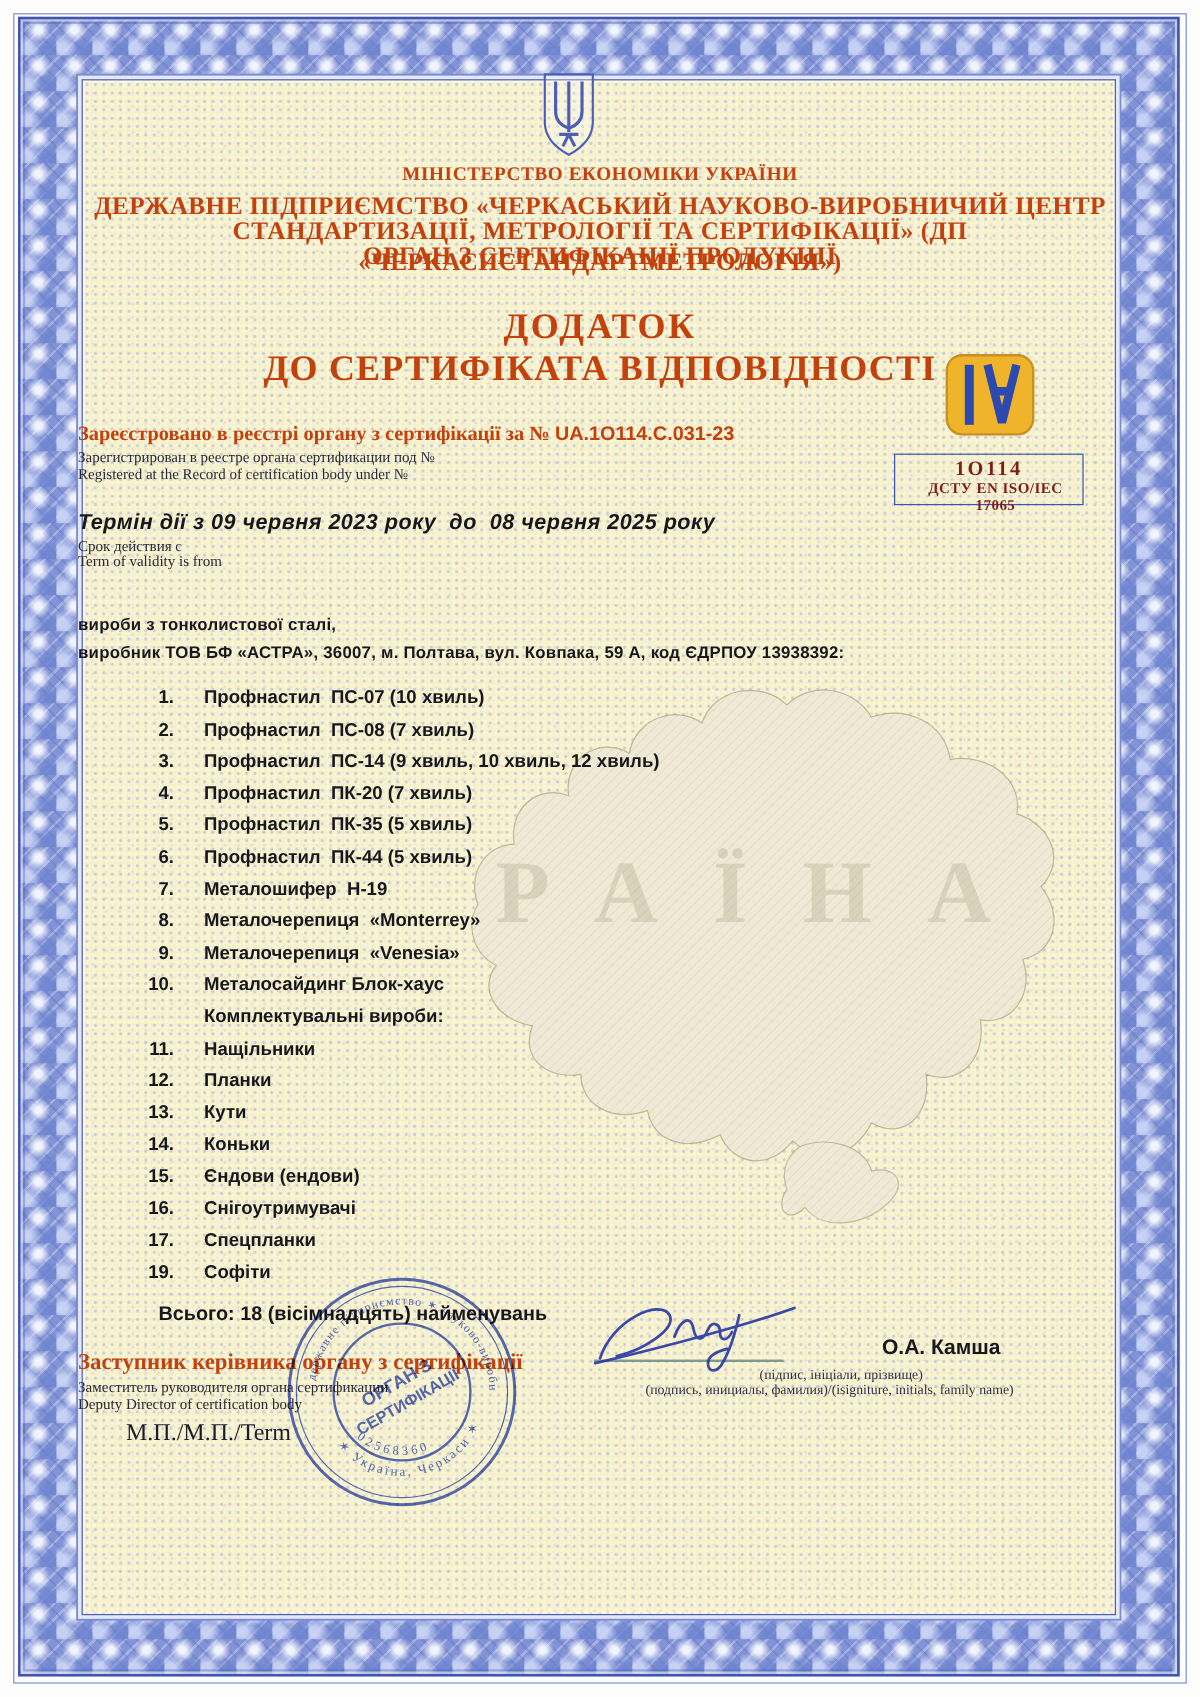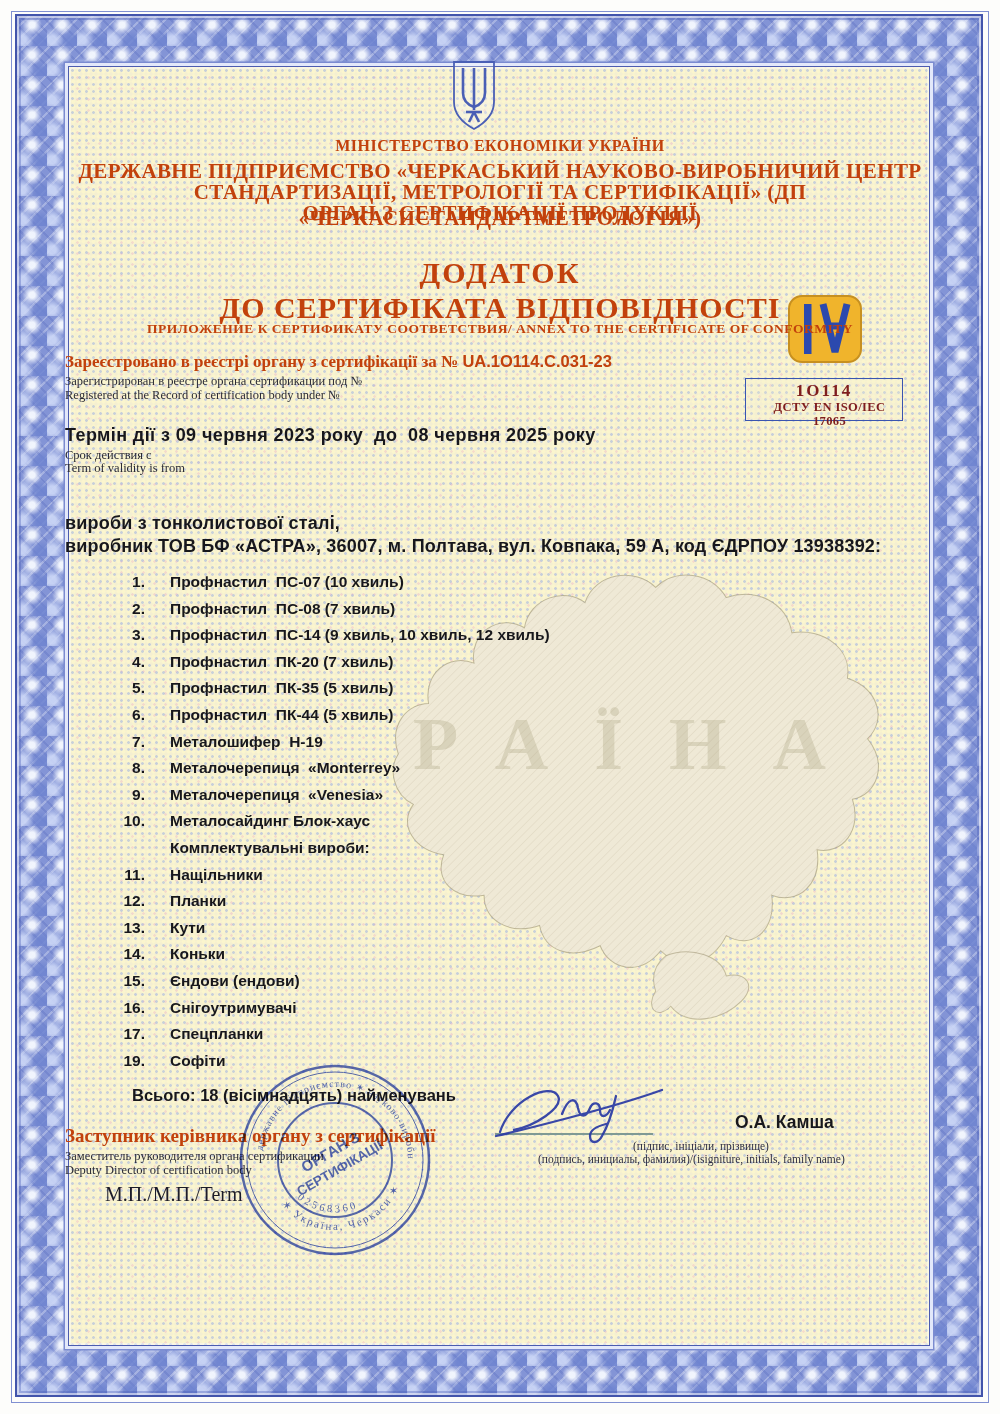--- a/index.html
+++ b/index.html
@@ -27,36 +27,36 @@
       radial-gradient(circle, rgba(252,246,205,.95) 1.7px, transparent 2.5px);
     background-size:7px 7px,11px 11px,5px 5px;
     background-position:0 0,3px 5px,2px 2px;
     border:1.5px solid #4c5cb0;
     box-shadow:0 0 0 3px #e3e8fa, 0 0 0 4.5px #7b8bd0, inset 0 0 0 2px rgba(255,255,255,.4);}
   .abs{position:absolute;line-height:1.25;}
   .ctr{left:0;right:0;text-align:center;}
   .serB{font-family:"Liberation Serif","DejaVu Serif",serif;font-weight:bold;color:#c2410c;}
   .ser{font-family:"Liberation Serif","DejaVu Serif",serif;font-weight:normal;color:#2a2a36;}
   .sanB{font-family:"Liberation Sans","DejaVu Sans",sans-serif;font-weight:bold;color:#17171c;}
-  .pre{white-space:pre;}
+  .pre{white-space:pre;font-style:italic;}
   .org1{top:136px;font-size:16px;letter-spacing:.5px;}
   .org{font-size:21px;letter-spacing:.4px;}
   .t1{top:254px;font-size:30px;letter-spacing:2px;}
   .t2{top:289px;font-size:30px;letter-spacing:1px;}
   .sub{top:321px;font-size:13.5px;letter-spacing:.5px;z-index:4;}
   .badge{left:787px;top:294px;width:76px;height:70px;z-index:3;}
   .codebox{left:745px;top:378px;width:156px;height:41px;border:1.5px solid #3a55b0;
      text-align:center;color:#7f1d1d;z-index:3;background:rgba(244,239,210,.2);}
   .codebox .c1{font-size:17px;font-weight:bold;letter-spacing:2px;line-height:1.2;margin-top:2px;}
   .codebox .c2{font-size:12.5px;font-weight:bold;letter-spacing:.4px;line-height:1.1;margin-left:11px;}
   .reg1{left:65px;top:351px;font-size:17px;}
   .regnum{font-family:"Liberation Sans","DejaVu Sans",sans-serif;font-size:16.5px;}
   .small{font-size:12.5px;line-height:1.15;}
   .val1{left:65px;top:424px;font-size:18px;letter-spacing:.4px;}
-  .prod{font-size:18px;letter-spacing:.2px;}
+  .prod{font-size:14px;letter-spacing:.2px;}
   .items{position:absolute;left:100px;top:573px;width:780px;z-index:2;}
   .row{display:flex;height:26.6px;align-items:flex-start;}
   .num{width:45px;text-align:right;font:bold 15.5px "Liberation Sans","DejaVu Sans",sans-serif;color:#17171c;}
   .nm{margin-left:25px;font:bold 15.5px "Liberation Sans","DejaVu Sans",sans-serif;color:#17171c;white-space:pre;}
   .total{left:132px;top:1085px;font-size:16.5px;z-index:2;}
   .sigtitle{left:65px;top:1124px;font-size:19px;}
   .mp{left:105px;top:1182px;font-size:20px;color:#1c1c2a;}
   .name{left:735px;top:1112px;font-size:17.5px;}
   .cap{color:#2e2e44;font-size:11.5px;line-height:1.2;}
   .sigline{left:495px;top:1133px;width:158px;height:1.5px;background:#7f9a94;z-index:3;}
@@ -114,21 +114,20 @@
     </g>
   </svg>
 
   <div class="abs ctr serB org1">МІНІСТЕРСТВО ЕКОНОМІКИ УКРАЇНИ</div>
   <div class="abs ctr serB org" style="top:158px">ДЕРЖАВНЕ ПІДПРИЄМСТВО «ЧЕРКАСЬКИЙ НАУКОВО-ВИРОБНИЧИЙ ЦЕНТР</div>
   <div class="abs ctr serB org" style="top:179px">СТАНДАРТИЗАЦІЇ, МЕТРОЛОГІЇ ТА СЕРТИФІКАЦІЇ» (ДП «ЧЕРКАСИСТАНДАРТМЕТРОЛОГІЯ»)</div>
   <div class="abs ctr serB org" style="top:200px">ОРГАН З СЕРТИФІКАЦІЇ ПРОДУКЦІЇ</div>
 
   <div class="abs ctr serB t1">ДОДАТОК</div>
   <div class="abs ctr serB t2">ДО СЕРТИФІКАТА ВІДПОВІДНОСТІ</div>
-  <div class="abs ctr serB sub">ПРИЛОЖЕНИЕ К СЕРТИФИКАТУ СООТВЕТСТВИЯ/ ANNEX TO THE CERTIFICATE OF CONFORMITY</div>
 
   <svg class="abs badge" width="76" height="70" viewBox="0 0 76 70">
     <rect x="2" y="2" width="72" height="66" rx="13" fill="#f0b42c" stroke="#c79020" stroke-width="2"></rect>
     <rect x="17" y="10" width="7.5" height="50" fill="#2b49ae"></rect>
     <g stroke="#2b49ae" stroke-width="7" fill="none">
       <path d="M36,10 L48,58 L60,10"></path>
       <path d="M40,32 L56,32"></path>
     </g>
   </svg>
 

